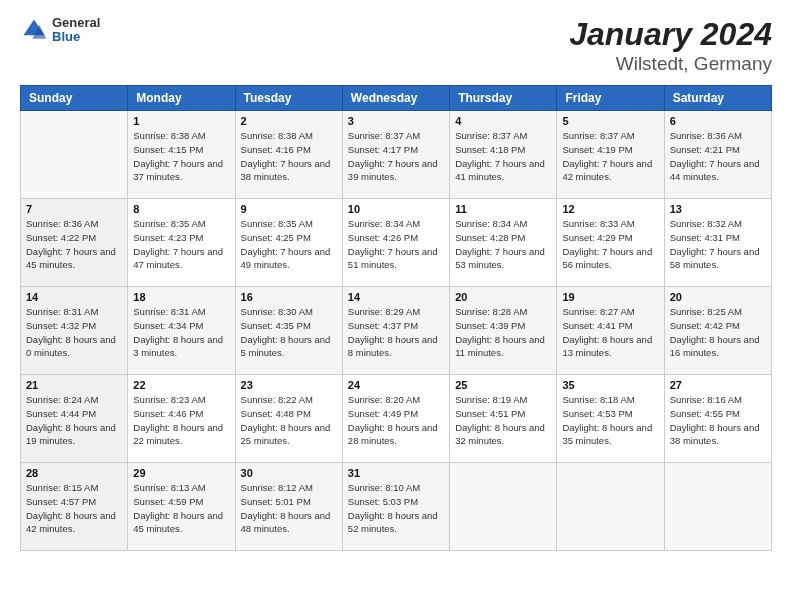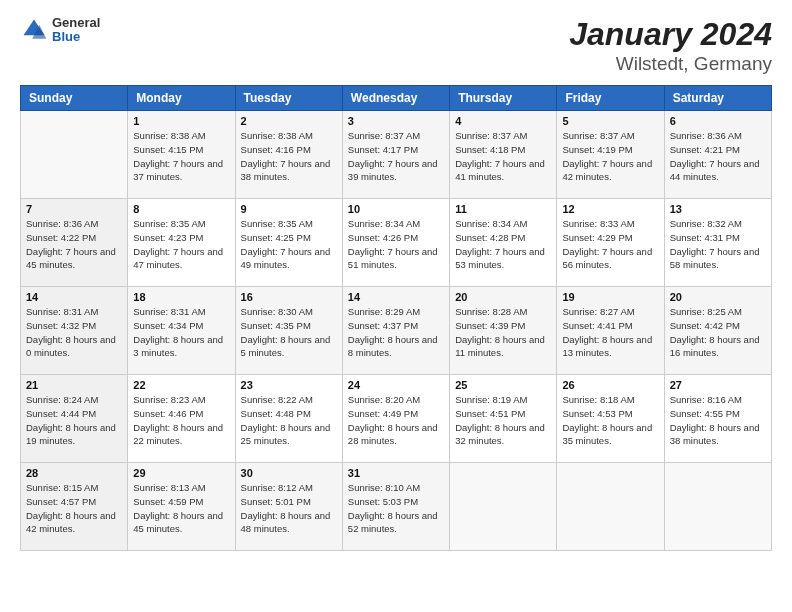--- a/index.html
+++ b/index.html
@@ -234,21 +234,21 @@
           </td>
           <td>
             <div class="day-number">24</div>
             <div class="day-info">Sunrise: 8:20 AM<br>Sunset: 4:49 PM<br>Daylight: 8 hours and 28 minutes.</div>
           </td>
           <td>
             <div class="day-number">25</div>
             <div class="day-info">Sunrise: 8:19 AM<br>Sunset: 4:51 PM<br>Daylight: 8 hours and 32 minutes.</div>
           </td>
           <td>
-            <div class="day-number">26</div>
+            <div class="day-number">35</div>
             <div class="day-info">Sunrise: 8:18 AM<br>Sunset: 4:53 PM<br>Daylight: 8 hours and 35 minutes.</div>
           </td>
           <td>
             <div class="day-number">27</div>
             <div class="day-info">Sunrise: 8:16 AM<br>Sunset: 4:55 PM<br>Daylight: 8 hours and 38 minutes.</div>
           </td>
         </tr>
         <tr>
           <td>
             <div class="day-number">28</div>

